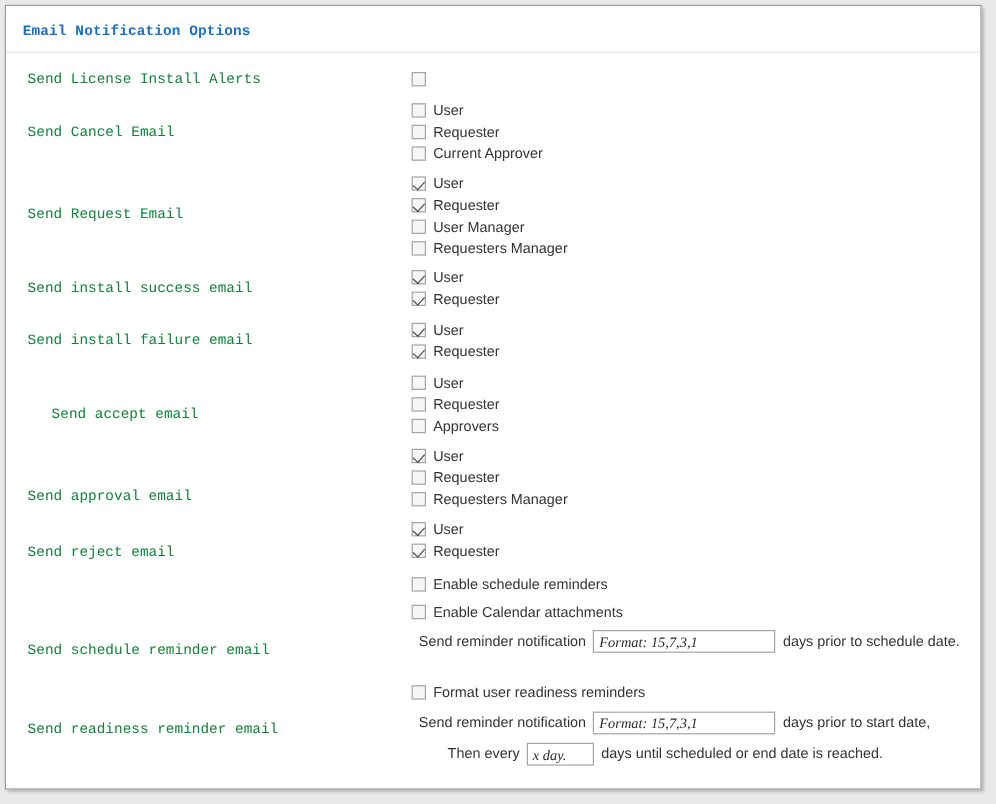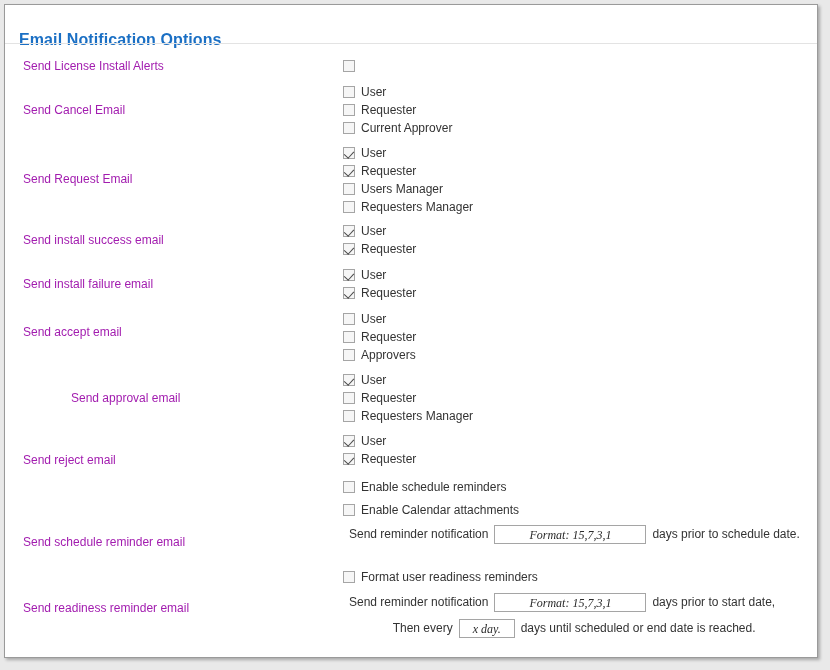--- a/index.html
+++ b/index.html
@@ -23,47 +23,49 @@
     height: 654px;
     background: #ffffff;
     border: 1px solid #9a9a9a;
     box-sizing: border-box;
     box-shadow: 2px 2px 3px rgba(0,0,0,0.28);
     overflow: hidden;
   }
   .panel-title {
     position: absolute;
     left: 14px;
-    top: 26px;
-    font-size: 16px;
+    top: 14px;
+    font-size: 12px;
     font-weight: bold;
     color: #1a6fc4;
     letter-spacing: 0.1px;
+    font-family: Liberation Mono, monospace;
   }
   .title-rule {
     position: absolute;
     left: 0;
     top: 38px;
     width: 100%;
     height: 1px;
     background: #e3e3e3;
   }
   
   .row {
     position: absolute;
     left: 0;
     width: 100%;
   }
   .row-label {
     position: absolute;
     left: 18px;
     width: 300px;
     font-size: 12px;
-    color: #a21caf;
+    color: #15803d;
     line-height: 14px;
+    font-family: Liberation Mono, monospace;
   }
   .opts {
     position: absolute;
     left: 338px;
   }
   .opt {
     display: block;
     height: 18px;
     line-height: 18px;
     white-space: nowrap;
@@ -94,21 +96,20 @@
     font-size: 12px;
     color: #333;
   }
   
   .subrow {
     display: block;
     height: 26px;
     line-height: 26px;
     white-space: nowrap;
     padding-left: 6px;
-    text-align: center;
   }
   .sub-label {
     font-size: 12px;
     color: #333;
   }
   .txtbox {
     display: inline-block;
     width: 152px;
     height: 19px;
     line-height: 19px;
@@ -166,21 +167,21 @@
   <div class="row" style="top:139px;">
     <div class="row-label" style="top:28px;">Send Request Email</div>
     <div class="opts" style="top:0;">
       <label class="opt">
         <span class="cb checked"></span><span class="opt-text">User</span>
       </label>
       <label class="opt">
         <span class="cb checked"></span><span class="opt-text">Requester</span>
       </label>
       <label class="opt">
-        <span class="cb"></span><span class="opt-text">Users Manager</span>
+        <span class="cb"></span><span class="opt-text">User Manager</span>
       </label>
       <label class="opt">
         <span class="cb"></span><span class="opt-text">Requesters Manager</span>
       </label>
     </div>
   </div>
 
   <div class="row" style="top:217px;">
     <div class="row-label" style="top:11px;">Send install success email</div>
     <div class="opts" style="top:0;">
@@ -199,36 +200,36 @@
       <label class="opt">
         <span class="cb checked"></span><span class="opt-text">User</span>
       </label>
       <label class="opt">
         <span class="cb checked"></span><span class="opt-text">Requester</span>
       </label>
     </div>
   </div>
 
   <div class="row" style="top:305px;">
-    <div class="row-label" style="top:15px;">Send accept email</div>
+    <div class="row-label" style="top:28px;margin-left:20px;">Send accept email</div>
     <div class="opts" style="top:0;">
       <label class="opt">
         <span class="cb"></span><span class="opt-text">User</span>
       </label>
       <label class="opt">
         <span class="cb"></span><span class="opt-text">Requester</span>
       </label>
       <label class="opt">
         <span class="cb"></span><span class="opt-text">Approvers</span>
       </label>
     </div>
   </div>
 
   <div class="row" style="top:366px;">
-    <div class="row-label" style="top:20px;margin-left:48px;">Send approval email</div>
+    <div class="row-label" style="top:36px;">Send approval email</div>
     <div class="opts" style="top:0;">
       <label class="opt">
         <span class="cb checked"></span><span class="opt-text">User</span>
       </label>
       <label class="opt">
         <span class="cb"></span><span class="opt-text">Requester</span>
       </label>
       <label class="opt">
         <span class="cb"></span><span class="opt-text">Requesters Manager</span>
       </label>

